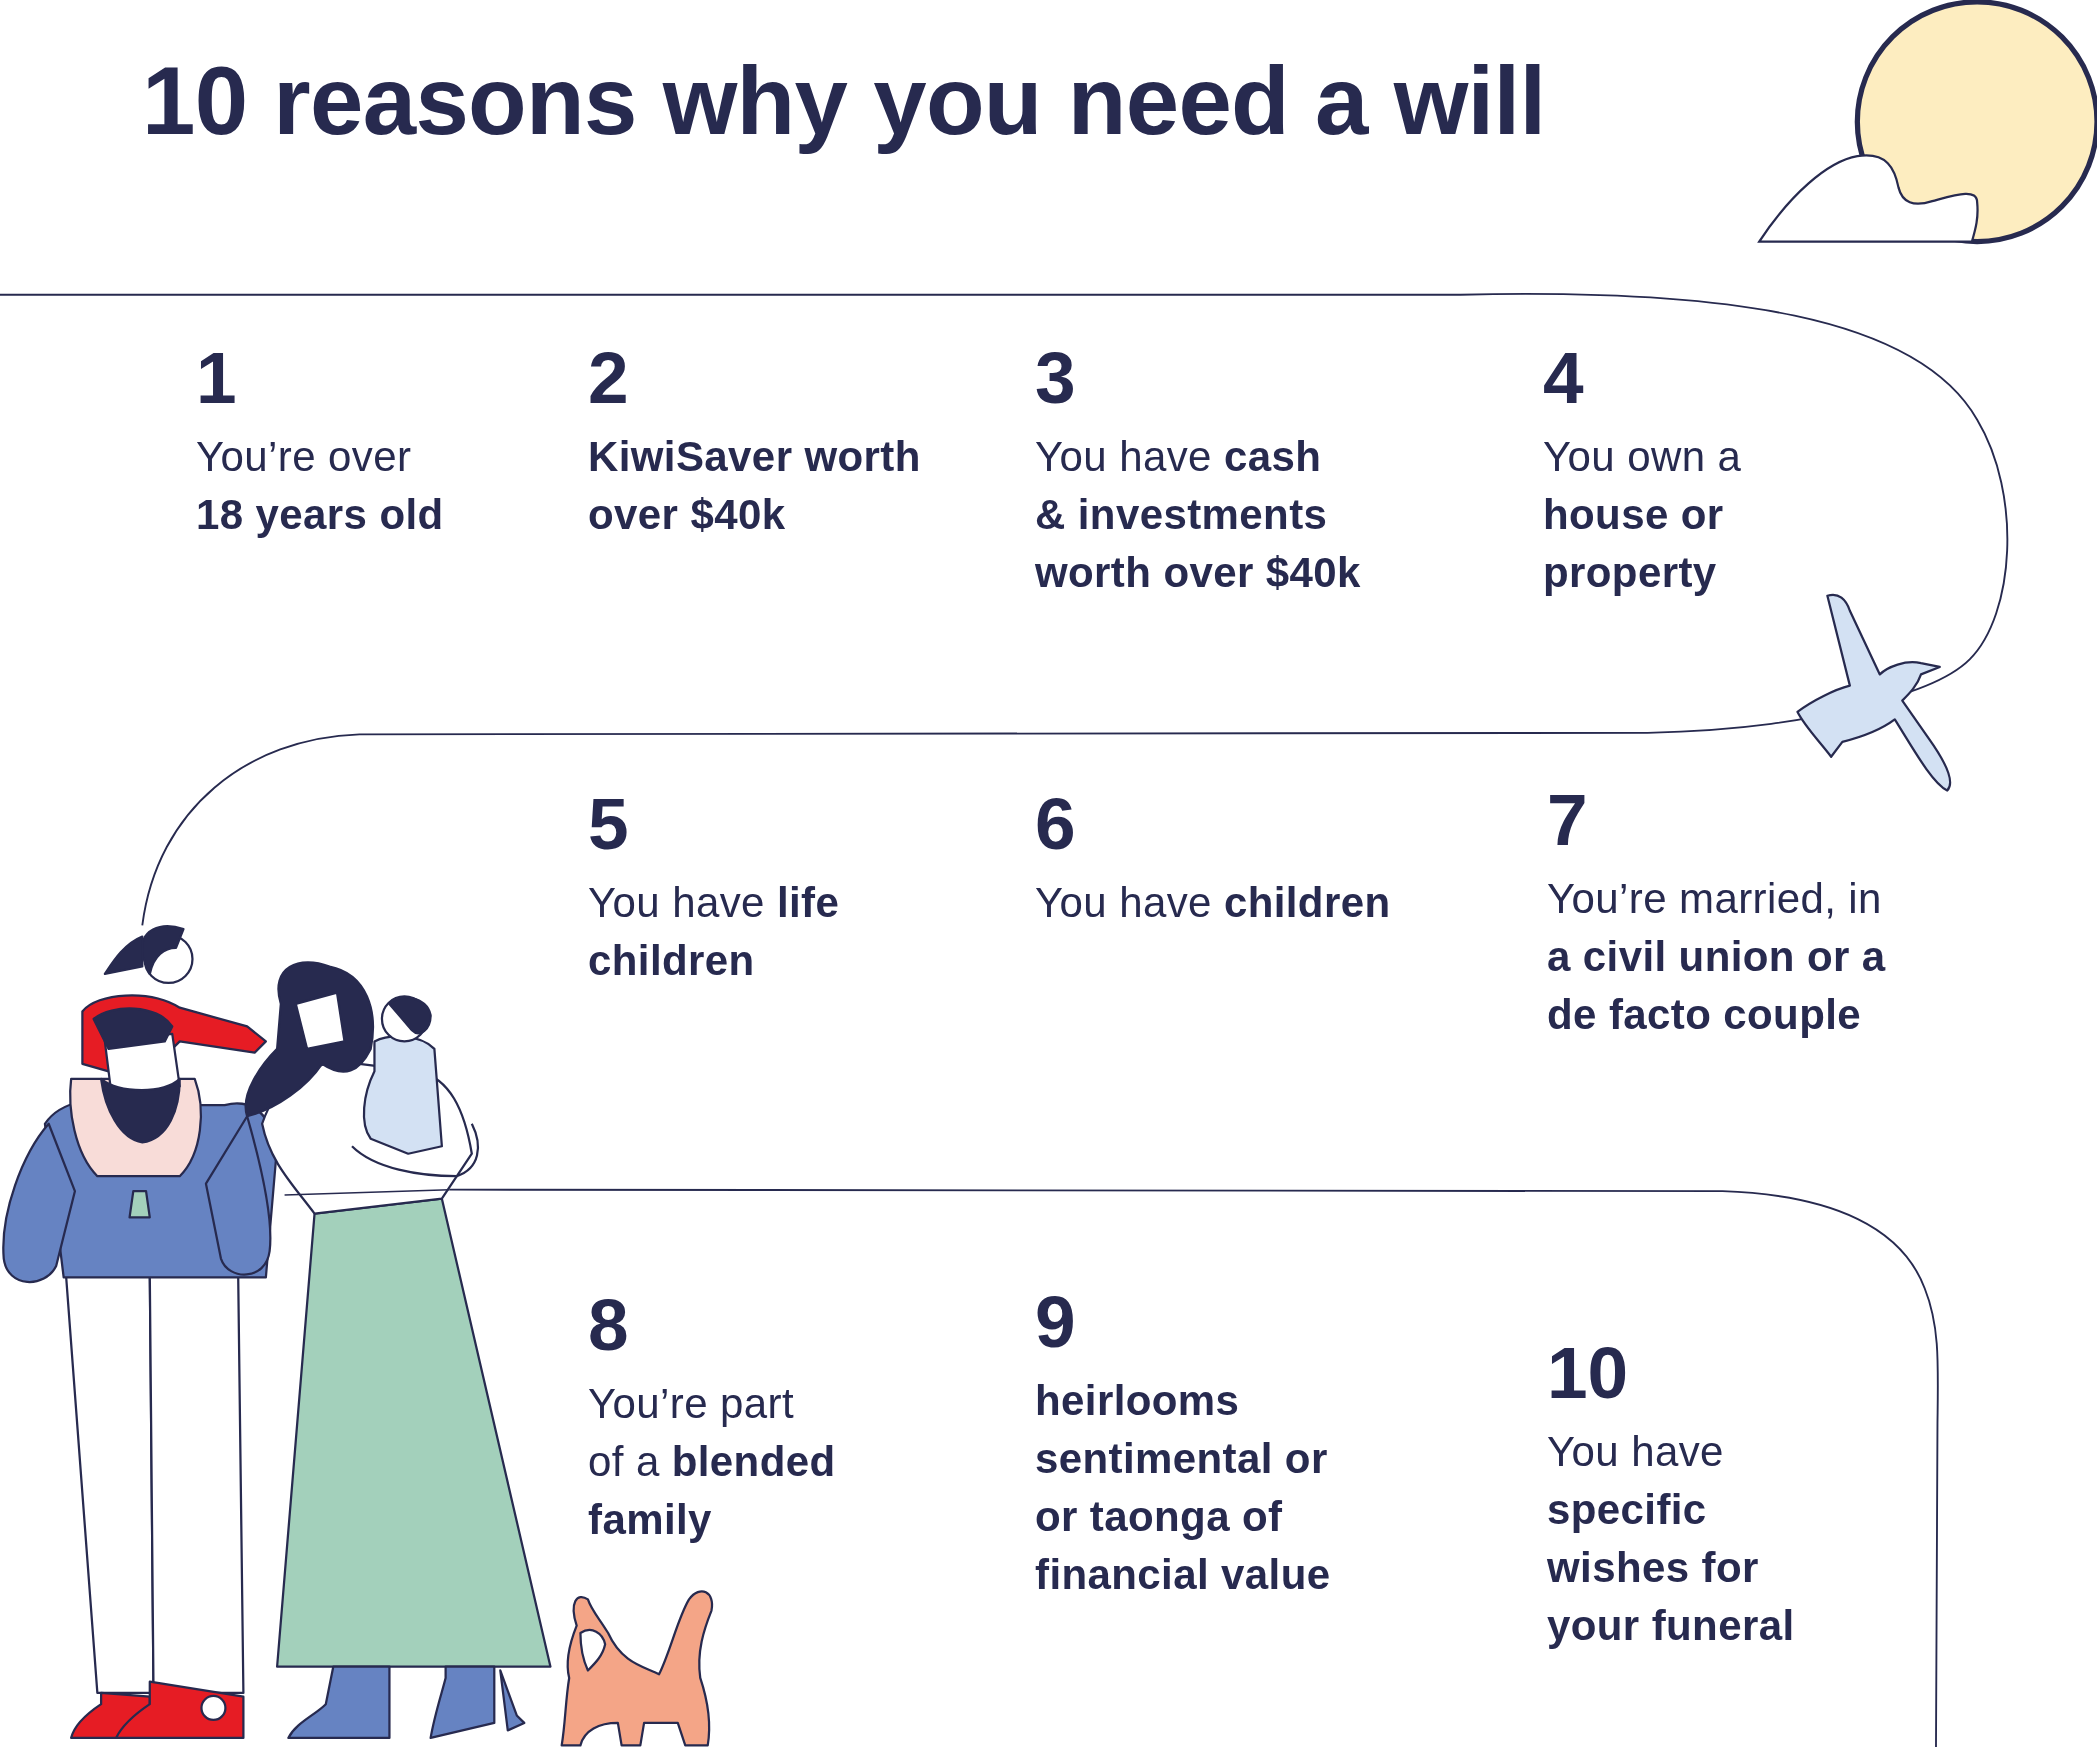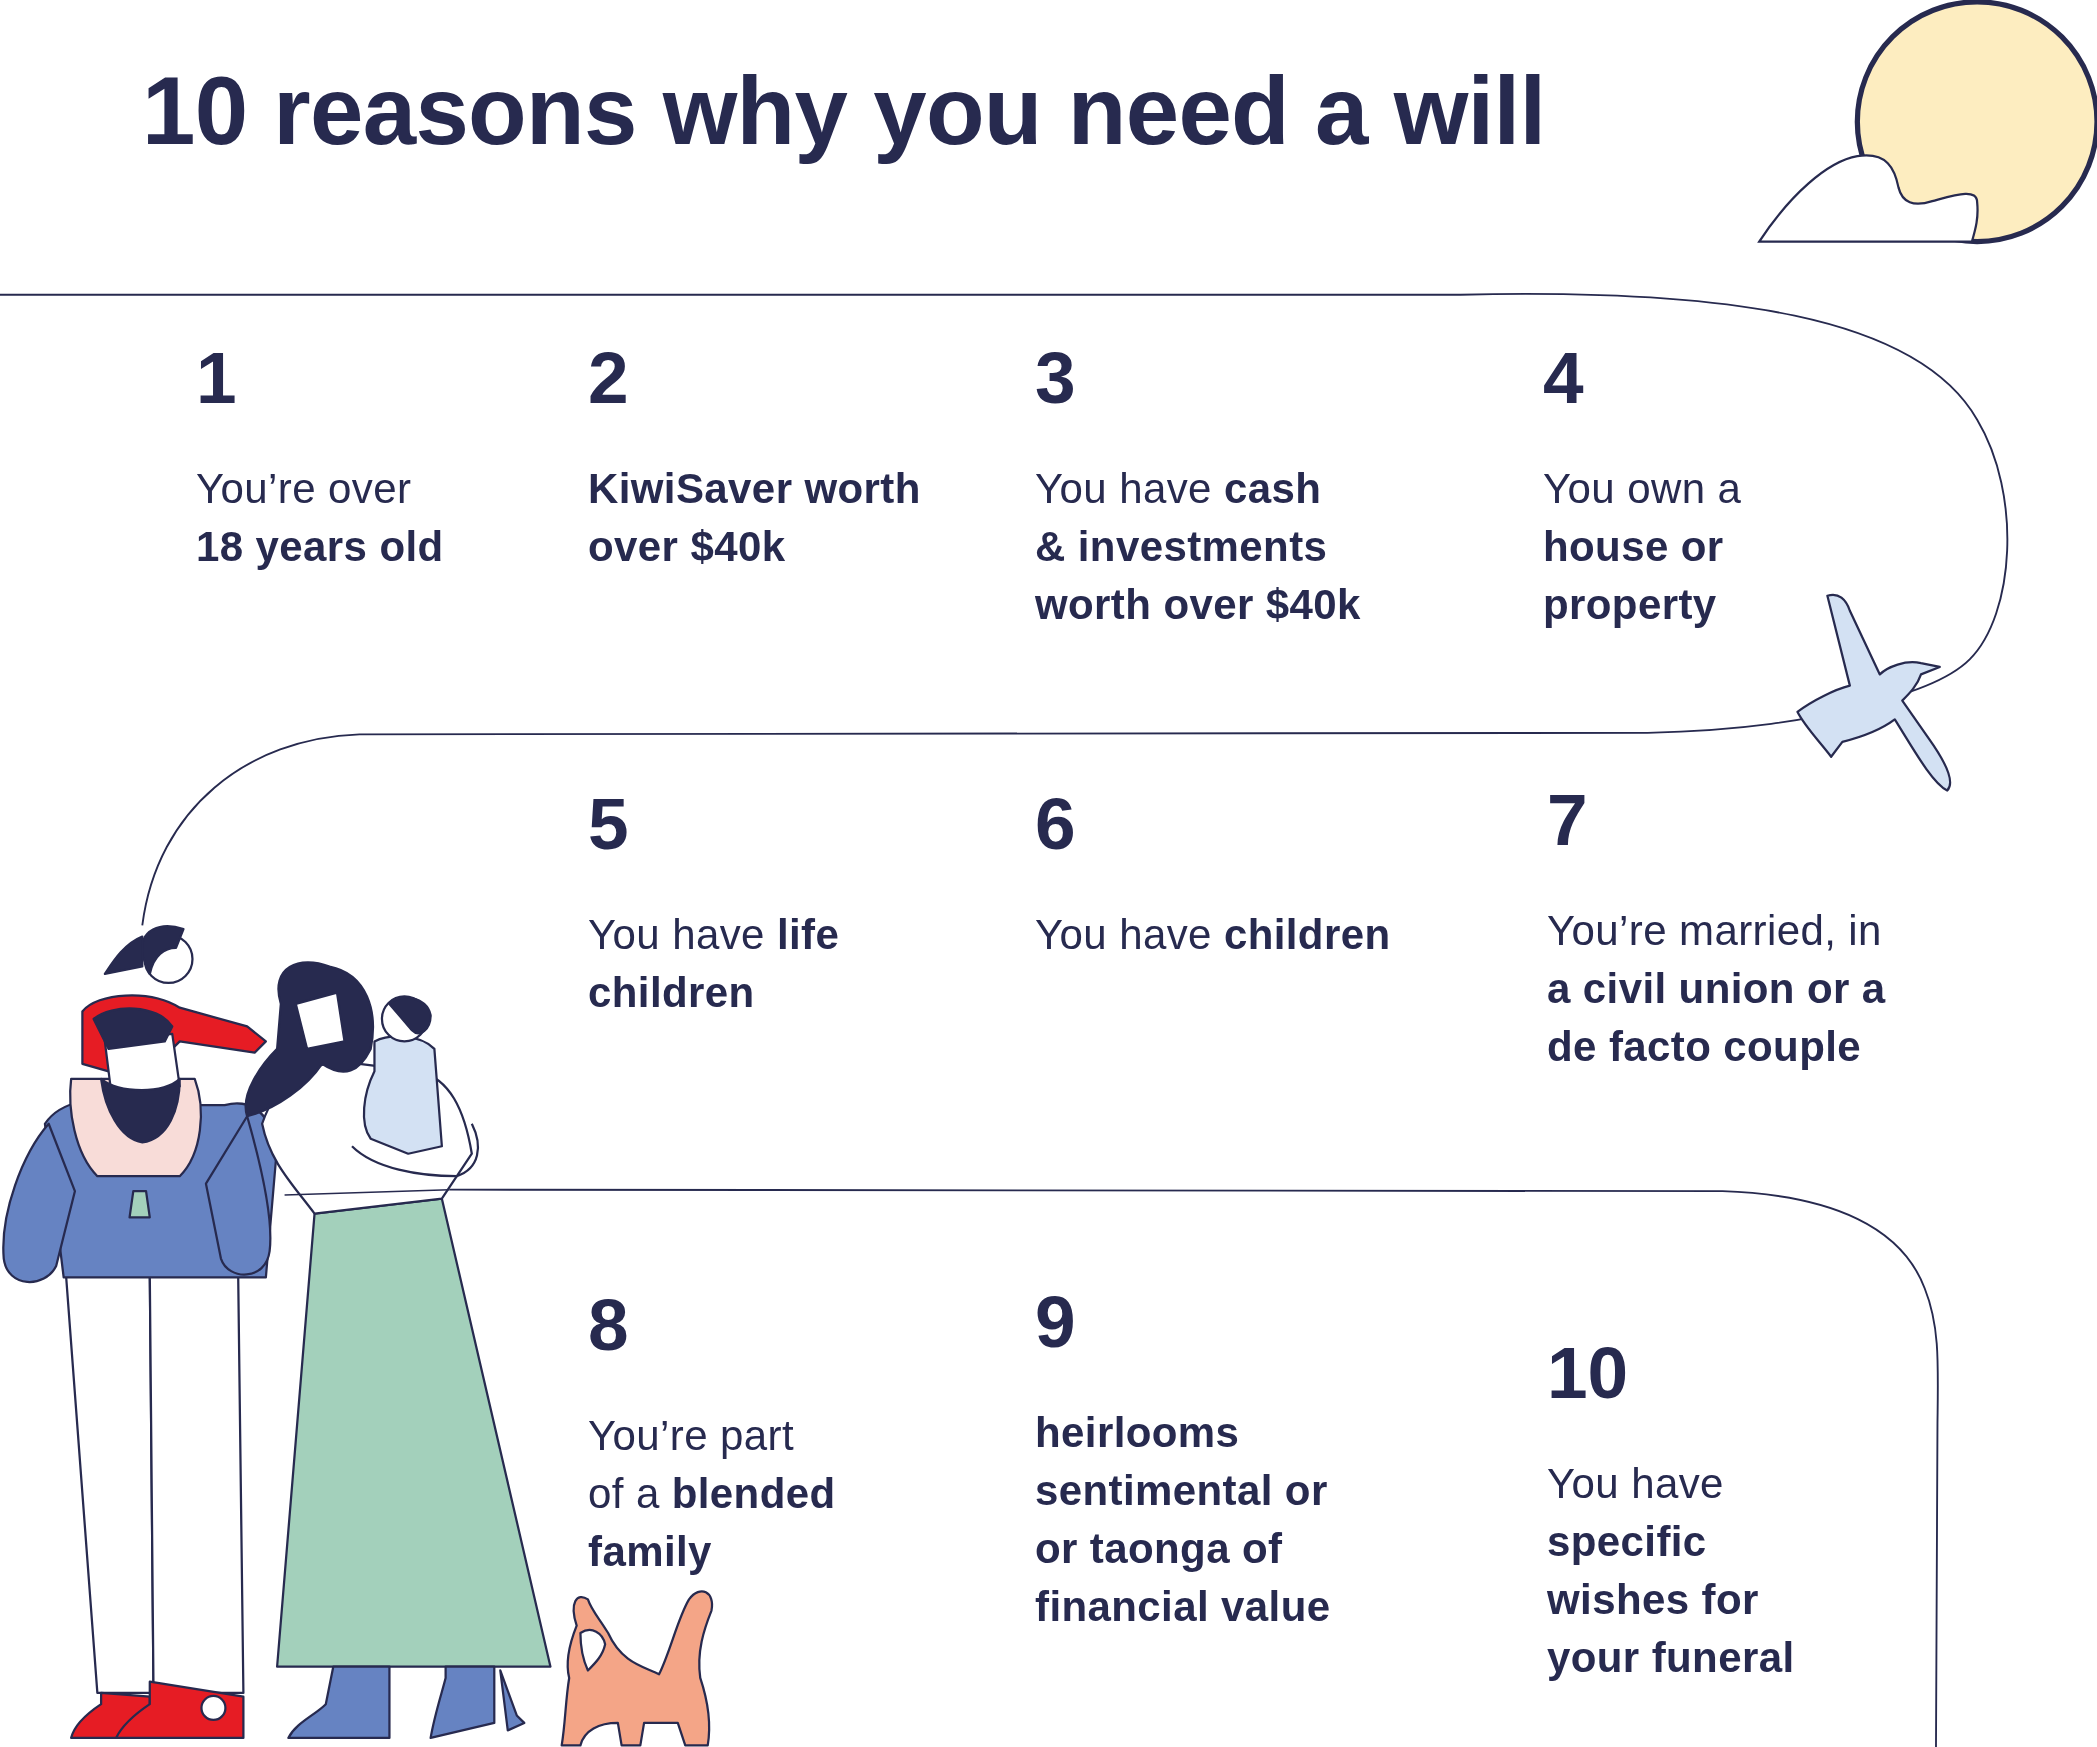--- a/index.html
+++ b/index.html
@@ -1,23 +1,23 @@
 <!DOCTYPE html>
 <html style="font-size:12px"><head>
 <meta charset="utf-8">
 <style>
   html, body { margin: 0; padding: 0; background: #ffffff; }
   body { width: 2097px; height: 1748px; position: relative; overflow: hidden;
          font-family: "Liberation Sans", "DejaVu Sans", sans-serif; color: #272a4f; }
-  .title { position: absolute; left: 142px; top: 58px; font-size: 96px; font-weight: 700;
+  .title { position: absolute; left: 142px; top: 48px; font-size: 96px; font-weight: 700;
            letter-spacing: -0.7px; color: #272a4f; margin: 0; line-height: 1.1; }
   svg.bg { position: absolute; left: 0; top: 0; width: 2097px; height: 1748px; }
   .item { position: absolute; width: 419px; }
   .num { font-size: 73px; font-weight: 700; line-height: 1; color: #272a4f; height: 75px; }
-  .desc { margin-top: 44px; font-size: 42px; line-height: 58px; color: #272a4f; letter-spacing: 0.4px; }
+  .desc { margin-top: 12px; font-size: 42px; line-height: 58px; color: #272a4f; letter-spacing: 0.4px; }
   .desc .light { font-weight: 400; }
   .desc .bold { font-weight: 700; }
 </style>
 </head>
 <body>
 
 <svg class="bg" viewBox="0 0 2800 2333" xmlns="http://www.w3.org/2000/svg">
 
   <path d="M0,393 L1950,393 C2300,385 2560,420 2640,560 C2700,660 2690,820 2630,880 C2600,910 2540,930 2470,945 C2420,960 2330,975 2200,978 L480,980 C330,985 210,1080 190,1235" fill="none" stroke="#272a4f" stroke-width="2.5"></path>
   <path d="M600,1588 L2300,1590 C2450,1595 2540,1640 2570,1720 C2590,1770 2588,1820 2587,1900 L2585,2333" fill="none" stroke="#272a4f" stroke-width="2.5"></path>

